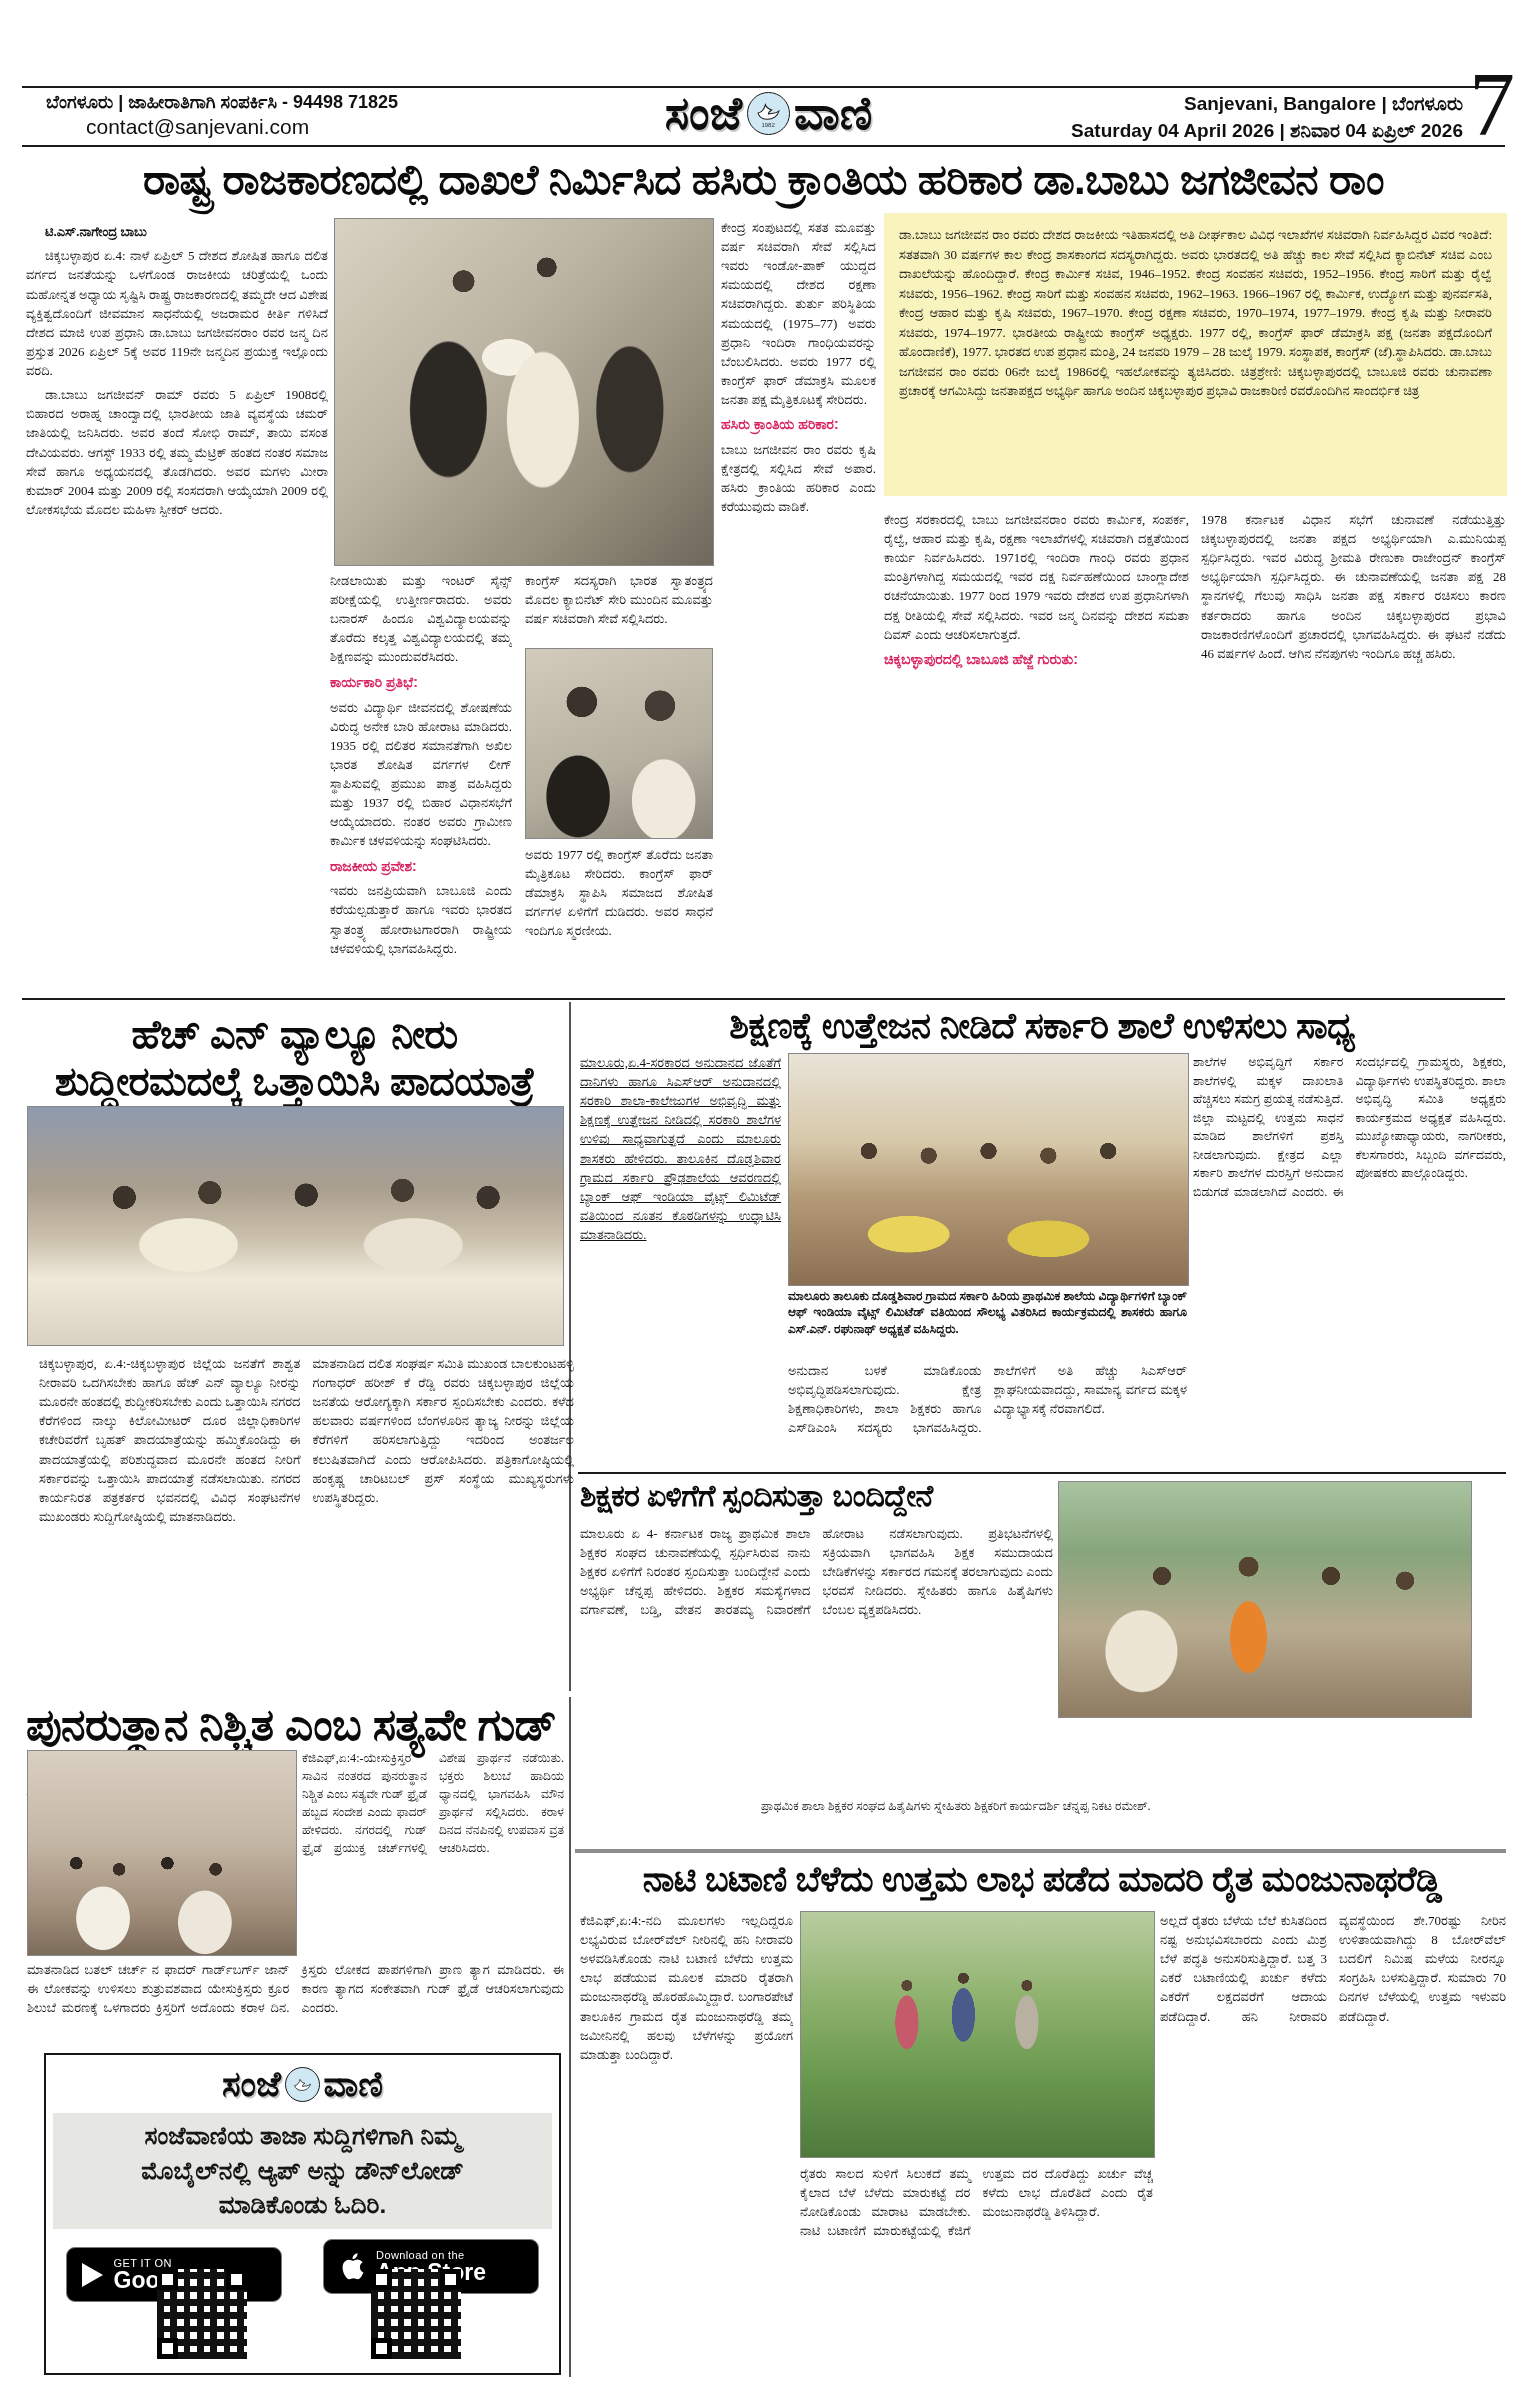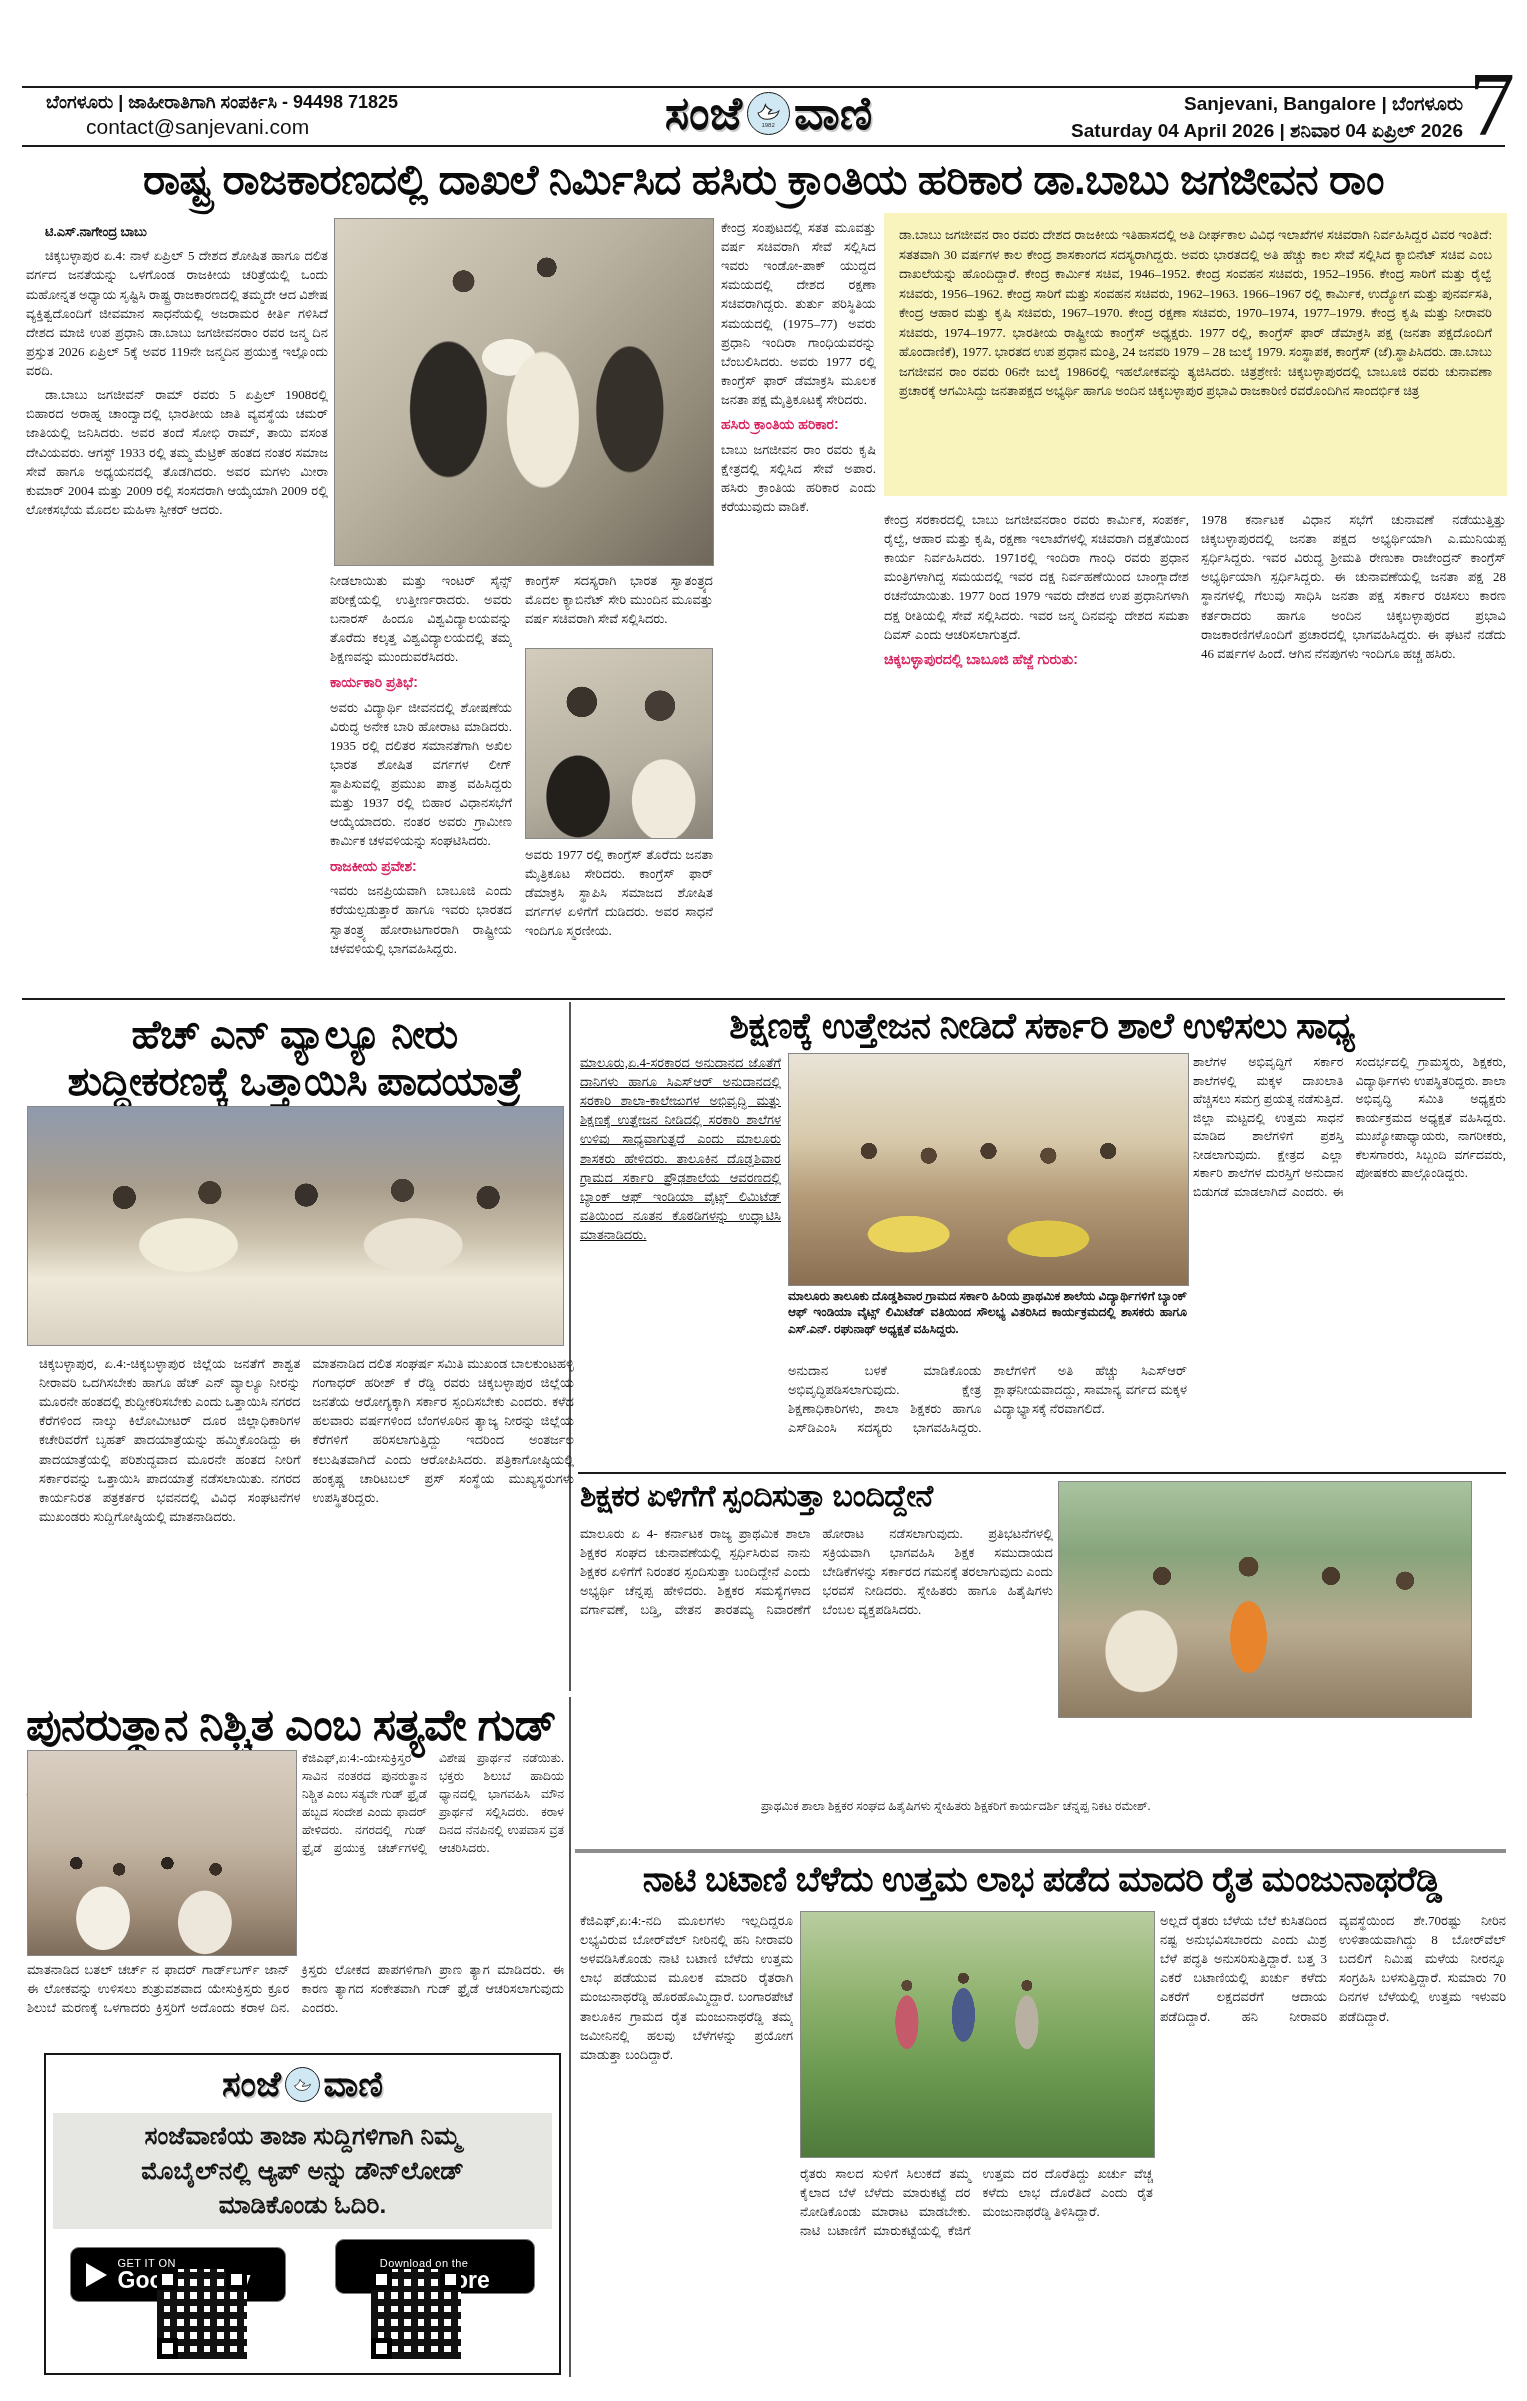--- a/index.html
+++ b/index.html
@@ -117,21 +117,21 @@
   <p class="noind">ಕೇಂದ್ರ ಸರಕಾರದಲ್ಲಿ ಬಾಬು ಜಗಜೀವನರಾಂ ರವರು ಕಾರ್ಮಿಕ, ಸಂಪರ್ಕ, ರೈಲ್ವೆ, ಆಹಾರ ಮತ್ತು ಕೃಷಿ, ರಕ್ಷಣಾ ಇಲಾಖೆಗಳಲ್ಲಿ ಸಚಿವರಾಗಿ ದಕ್ಷತೆಯಿಂದ ಕಾರ್ಯ ನಿರ್ವಹಿಸಿದರು. 1971ರಲ್ಲಿ ಇಂದಿರಾ ಗಾಂಧಿ ರವರು ಪ್ರಧಾನ ಮಂತ್ರಿಗಳಾಗಿದ್ದ ಸಮಯದಲ್ಲಿ ಇವರ ದಕ್ಷ ನಿರ್ವಹಣೆಯಿಂದ ಬಾಂಗ್ಲಾದೇಶ ರಚನೆಯಾಯಿತು. 1977 ರಿಂದ 1979 ಇವರು ದೇಶದ ಉಪ ಪ್ರಧಾನಿಗಳಾಗಿ ದಕ್ಷ ರೀತಿಯಲ್ಲಿ ಸೇವೆ ಸಲ್ಲಿಸಿದರು. ಇವರ ಜನ್ಮ ದಿನವನ್ನು ದೇಶದ ಸಮತಾ ದಿವಸ್ ಎಂದು ಆಚರಿಸಲಾಗುತ್ತದೆ.</p>
   <p class="rh">ಚಿಕ್ಕಬಳ್ಳಾಪುರದಲ್ಲಿ ಬಾಬೂಜಿ ಹೆಜ್ಜೆ ಗುರುತು:</p>
   <p class="noind">1978 ಕರ್ನಾಟಕ ವಿಧಾನ ಸಭೆಗೆ ಚುನಾವಣೆ ನಡೆಯುತ್ತಿತ್ತು ಚಿಕ್ಕಬಳ್ಳಾಪುರದಲ್ಲಿ ಜನತಾ ಪಕ್ಷದ ಅಭ್ಯರ್ಥಿಯಾಗಿ ಎ.ಮುನಿಯಪ್ಪ ಸ್ಪರ್ಧಿಸಿದ್ದರು. ಇವರ ವಿರುದ್ಧ ಶ್ರೀಮತಿ ರೇಣುಕಾ ರಾಜೇಂದ್ರನ್ ಕಾಂಗ್ರೆಸ್ ಅಭ್ಯರ್ಥಿಯಾಗಿ ಸ್ಪರ್ಧಿಸಿದ್ದರು. ಈ ಚುನಾವಣೆಯಲ್ಲಿ ಜನತಾ ಪಕ್ಷ 28 ಸ್ಥಾನಗಳಲ್ಲಿ ಗೆಲುವು ಸಾಧಿಸಿ ಜನತಾ ಪಕ್ಷ ಸರ್ಕಾರ ರಚಿಸಲು ಕಾರಣ ಕರ್ತರಾದರು ಹಾಗೂ ಅಂದಿನ ಚಿಕ್ಕಬಳ್ಳಾಪುರದ ಪ್ರಭಾವಿ ರಾಜಕಾರಣಿಗಳೊಂದಿಗೆ ಪ್ರಚಾರದಲ್ಲಿ ಭಾಗವಹಿಸಿದ್ದರು. ಈ ಘಟನೆ ನಡೆದು 46 ವರ್ಷಗಳ ಹಿಂದೆ. ಆಗಿನ ನೆನಪುಗಳು ಇಂದಿಗೂ ಹಚ್ಚ ಹಸಿರು.</p>
 </div>
 
 <div class="abs hrule" style="left:22px;top:998px;width:1483px;height:2.2px;"></div>
 <div class="abs vrule" style="left:569px;top:1002px;height:689px;"></div>
 
 <div class="abs headline" style="left:26px;top:1011px;width:537px;font-size:40px;line-height:1.18;">
   <div>ಹೆಚ್ ಎನ್ ವ್ಯಾಲ್ಯೂ ನೀರು</div>
-  <div>ಶುದ್ಧೀಕರಣಕ್ಕೆ ಒತ್ತಾಯಿಸಿ ಪಾದಯಾತ್ರೆ</div>
+  <div>ಶುದ್ಧೀರಮದಲ್ಕೆ ಒತ್ತಾಯಿಸಿ ಪಾದಯಾತ್ರೆ</div>
 </div>
 
 <div class="photo" style="left:27px;top:1106px;width:535px;height:238px;background:
   radial-gradient(circle 19px at 18% 38%, #3c332b 0 60%, transparent 62%),
   radial-gradient(circle 19px at 34% 36%, #443a30 0 60%, transparent 62%),
   radial-gradient(circle 19px at 52% 37%, #38302a 0 60%, transparent 62%),
   radial-gradient(circle 19px at 70% 35%, #453c33 0 60%, transparent 62%),
   radial-gradient(circle 19px at 86% 38%, #3b332c 0 60%, transparent 62%),
   radial-gradient(ellipse 81px 44px at 30% 58%, #f0ead9 0 60%, transparent 62%),
   radial-gradient(ellipse 81px 44px at 72% 58%, #e9e2d2 0 60%, transparent 62%),
@@ -225,21 +225,21 @@
     <div>ಮಾಡಿಕೊಂಡು ಓದಿರಿ.</div>
   </div>
   <div style="display:flex;justify-content:space-around;margin-top:10.3px;">
     <div class="badge" style="width:216px;height:55px;margin-top:8px;">
       <span class="playtri"></span>
       <span>
         <div class="small">GET IT ON</div>
         <div class="big">Google Play</div>
       </span>
     </div>
-    <div class="badge" style="width:200px;height:55px;flex-direction:column;">
+    <div class="badge" style="width:216px;height:55px;">
       <svg width="27" height="31" viewBox="0 0 24 28">
         <path d="M18.7 14.6c0-3 2.4-4.4 2.5-4.5-1.4-2-3.5-2.3-4.2-2.3-1.8-.2-3.5 1-4.4 1-.9 0-2.3-1-3.8-1-2 0-3.8 1.2-4.8 3-2 3.6-.5 8.9 1.5 11.8 1 1.4 2.1 3 3.6 2.9 1.5-.1 2-.9 3.8-.9s2.3.9 3.8.9c1.6 0 2.6-1.4 3.6-2.9 1.1-1.6 1.6-3.2 1.6-3.3-.1 0-3.2-1.2-3.2-4.7zM15.4 5.6c.8-1 1.3-2.3 1.2-3.6-1.1 0-2.5.8-3.3 1.7-.7.8-1.4 2.2-1.2 3.5 1.3.1 2.5-.6 3.3-1.6z" fill="#ffffff"></path>
       </svg>
       <span>
         <div class="small">Download on the</div>
         <div class="big">App Store</div>
       </span>
     </div>
   </div>
   <div class="qr" style="left:111px;top:214px;width:90px;height:90px;">

